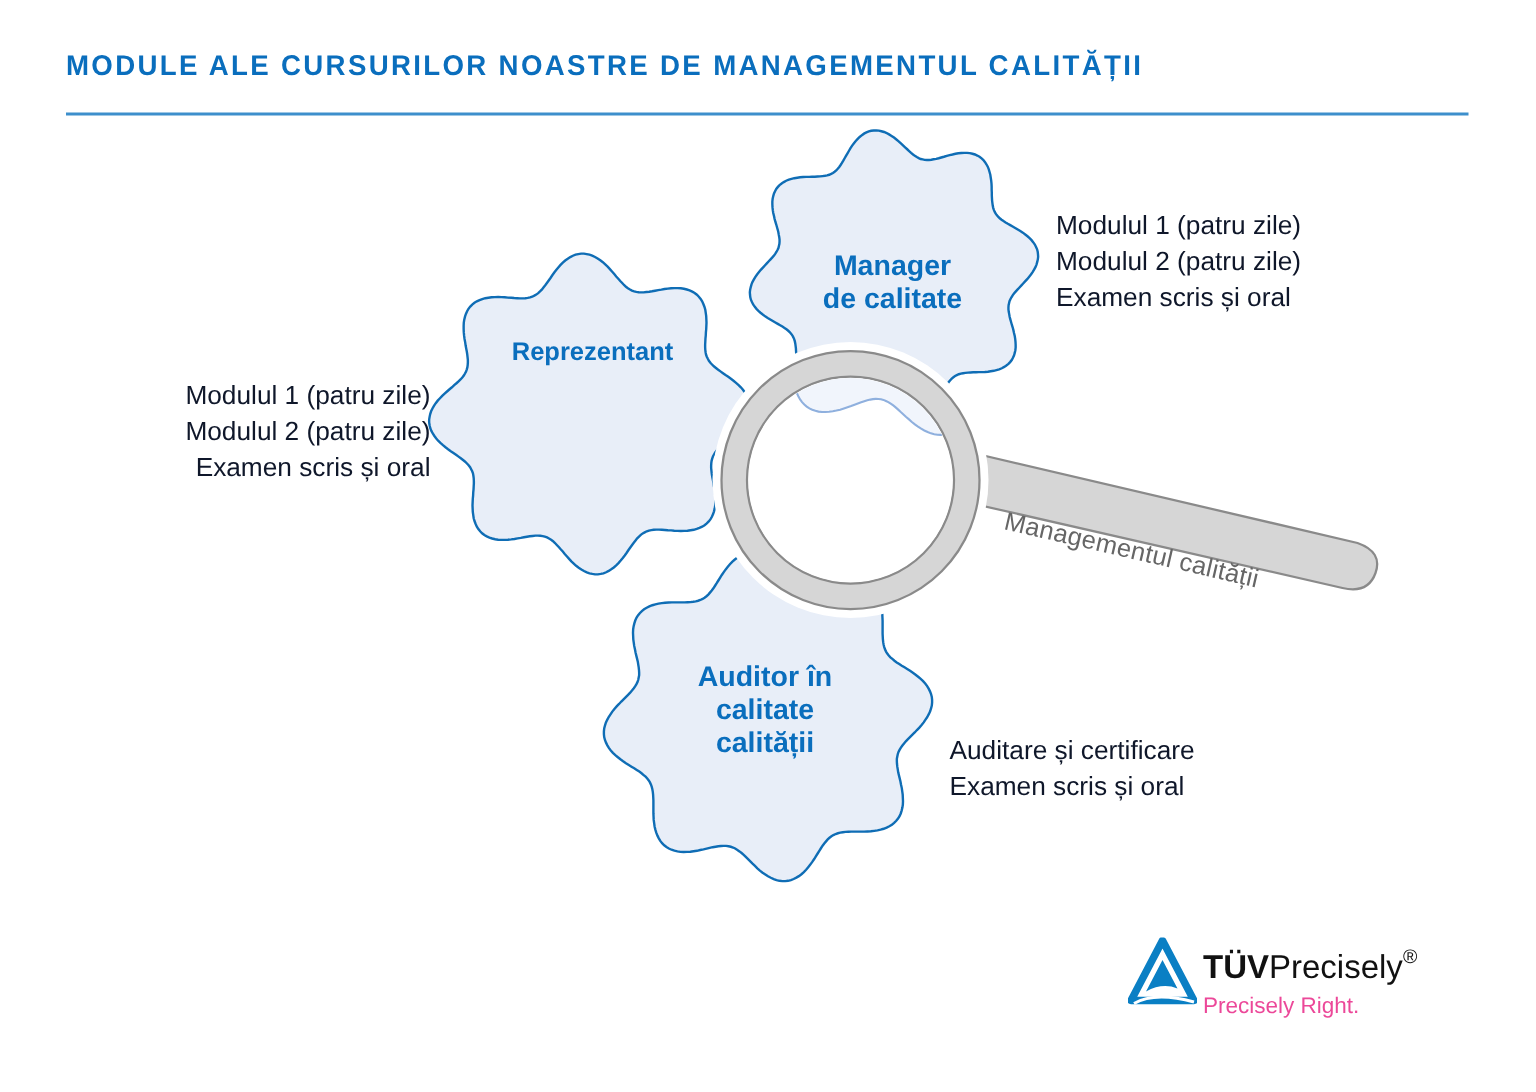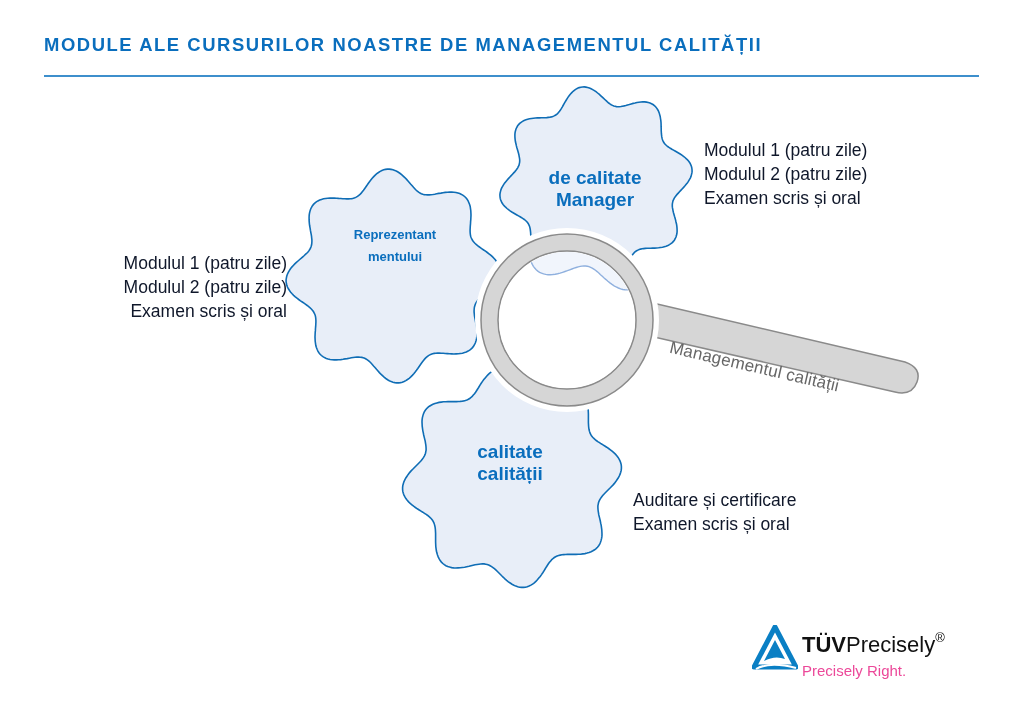--- a/index.html
+++ b/index.html
@@ -53,30 +53,30 @@
     <g id="lens-content" clip-path="url(#lensClip)">
         <rect x="490" y="240" width="160" height="160" fill="#ffffff"></rect>
         <path d="M715.6 170.0 L714.0 171.9 L712.3 173.7 L710.7 175.5 L709.1 177.2 L707.6 178.9 L706.3 180.5 L705.1 182.2 L704.1 183.8 L703.3 185.4 L702.6 187.0 L702.2 188.7 L702.0 190.4 L701.9 192.1 L702.1 194.0 L702.4 195.8 L702.9 197.8 L703.5 199.8 L704.2 201.9 L705.0 204.1 L705.8 206.3 L706.7 208.6 L707.5 211.0 L708.3 213.4 L709.1 215.9 L709.7 218.4 L710.2 220.8 L710.5 223.3 L710.7 225.7 L710.7 228.0 L710.4 230.3 L709.9 232.4 L709.2 234.5 L708.3 236.4 L707.1 238.2 L705.7 239.8 L704.1 241.3 L702.3 242.6 L700.4 243.7 L698.2 244.7 L696.0 245.5 L693.6 246.1 L691.1 246.7 L688.6 247.0 L686.1 247.3 L683.5 247.5 L681.0 247.7 L678.5 247.8 L676.1 247.9 L673.8 248.0 L671.6 248.2 L669.5 248.4 L667.5 248.7 L665.6 249.1 L663.9 249.7 L662.3 250.4 L660.8 251.2 L659.4 252.3 L658.2 253.5 L657.0 254.9 L655.9 256.4 L654.9 258.1 L653.8 260.0 L652.9 262.0 L651.9 264.1 L650.9 266.3 L649.9 268.5 L648.8 270.8 L647.7 273.1 L646.4 275.3 L645.1 277.5 L643.7 279.6 L642.3 281.6 L640.7 283.4 L639.0 285.0 L637.2 286.5 L635.3 287.7 L633.4 288.6 L631.4 289.3 L629.3 289.7 L627.1 289.9 L625.0 289.8 L622.8 289.5 L620.6 288.9 L618.4 288.0 L616.2 287.0 L614.1 285.8 L612.0 284.4 L609.9 282.9 L607.9 281.3 L606.0 279.6 L604.1 278.0 L602.3 276.3 L600.5 274.7 L598.8 273.1 L597.1 271.6 L595.5 270.3 L593.8 269.1 L592.2 268.1 L590.6 267.3 L589.0 266.6 L587.3 266.2 L585.6 266.0 L583.9 265.9 L582.0 266.1 L580.2 266.4 L578.2 266.9 L576.2 267.5 L574.1 268.2 L571.9 269.0 L569.7 269.8 L567.4 270.7 L565.0 271.5 L562.6 272.3 L560.1 273.1 L557.6 273.7 L555.2 274.2 L552.7 274.5 L550.3 274.7 L548.0 274.7 L545.7 274.4 L543.6 273.9 L541.5 273.2 L539.6 272.3 L537.8 271.1 L536.2 269.7 L534.7 268.1 L533.4 266.3 L532.3 264.4 L531.3 262.2 L530.5 260.0 L529.9 257.6 L529.3 255.1 L529.0 252.6 L528.7 250.1 L528.5 247.5 L528.3 245.0 L528.2 242.5 L528.1 240.1 L528.0 237.8 L527.8 235.6 L527.6 233.5 L527.3 231.5 L526.9 229.6 L526.3 227.9 L525.6 226.3 L524.8 224.8 L523.7 223.4 L522.5 222.2 L521.1 221.0 L519.6 219.9 L517.9 218.9 L516.0 217.8 L514.0 216.9 L511.9 215.9 L509.7 214.9 L507.5 213.9 L505.2 212.8 L502.9 211.7 L500.7 210.4 L498.5 209.1 L496.4 207.7 L494.4 206.3 L492.6 204.7 L491.0 203.0 L489.5 201.2 L488.3 199.3 L487.4 197.4 L486.7 195.4 L486.3 193.3 L486.1 191.1 L486.2 189.0 L486.5 186.8 L487.1 184.6 L488.0 182.4 L489.0 180.2 L490.2 178.1 L491.6 176.0 L493.1 173.9 L494.7 171.9 L496.4 170.0 L498.0 168.1 L499.7 166.3 L501.3 164.5 L502.9 162.8 L504.4 161.1 L505.7 159.5 L506.9 157.8 L507.9 156.2 L508.7 154.6 L509.4 153.0 L509.8 151.3 L510.0 149.6 L510.1 147.9 L509.9 146.0 L509.6 144.2 L509.1 142.2 L508.5 140.2 L507.8 138.1 L507.0 135.9 L506.2 133.7 L505.3 131.4 L504.5 129.0 L503.7 126.6 L502.9 124.1 L502.3 121.6 L501.8 119.2 L501.5 116.7 L501.3 114.3 L501.3 112.0 L501.6 109.7 L502.1 107.6 L502.8 105.5 L503.7 103.6 L504.9 101.8 L506.3 100.2 L507.9 98.7 L509.7 97.4 L511.6 96.3 L513.8 95.3 L516.0 94.5 L518.4 93.9 L520.9 93.3 L523.4 93.0 L525.9 92.7 L528.5 92.5 L531.0 92.3 L533.5 92.2 L535.9 92.1 L538.2 92.0 L540.4 91.8 L542.5 91.6 L544.5 91.3 L546.4 90.9 L548.1 90.3 L549.7 89.6 L551.2 88.8 L552.6 87.7 L553.8 86.5 L555.0 85.1 L556.1 83.6 L557.1 81.9 L558.2 80.0 L559.1 78.0 L560.1 75.9 L561.1 73.7 L562.1 71.5 L563.2 69.2 L564.3 66.9 L565.6 64.7 L566.9 62.5 L568.3 60.4 L569.7 58.4 L571.3 56.6 L573.0 55.0 L574.8 53.5 L576.7 52.3 L578.6 51.4 L580.6 50.7 L582.7 50.3 L584.9 50.1 L587.0 50.2 L589.2 50.5 L591.4 51.1 L593.6 52.0 L595.8 53.0 L597.9 54.2 L600.0 55.6 L602.1 57.1 L604.1 58.7 L606.0 60.4 L607.9 62.0 L609.7 63.7 L611.5 65.3 L613.2 66.9 L614.9 68.4 L616.5 69.7 L618.2 70.9 L619.8 71.9 L621.4 72.7 L623.0 73.4 L624.7 73.8 L626.4 74.0 L628.1 74.1 L630.0 73.9 L631.8 73.6 L633.8 73.1 L635.8 72.5 L637.9 71.8 L640.1 71.0 L642.3 70.2 L644.6 69.3 L647.0 68.5 L649.4 67.7 L651.9 66.9 L654.4 66.3 L656.8 65.8 L659.3 65.5 L661.7 65.3 L664.0 65.3 L666.3 65.6 L668.4 66.1 L670.5 66.8 L672.4 67.7 L674.2 68.9 L675.8 70.3 L677.3 71.9 L678.6 73.7 L679.7 75.6 L680.7 77.8 L681.5 80.0 L682.1 82.4 L682.7 84.9 L683.0 87.4 L683.3 89.9 L683.5 92.5 L683.7 95.0 L683.8 97.5 L683.9 99.9 L684.0 102.2 L684.2 104.4 L684.4 106.5 L684.7 108.5 L685.1 110.4 L685.7 112.1 L686.4 113.7 L687.2 115.2 L688.3 116.6 L689.5 117.8 L690.9 119.0 L692.4 120.1 L694.1 121.1 L696.0 122.2 L698.0 123.1 L700.1 124.1 L702.3 125.1 L704.5 126.1 L706.8 127.2 L709.1 128.3 L711.3 129.6 L713.5 130.9 L715.6 132.3 L717.6 133.7 L719.4 135.3 L721.0 137.0 L722.5 138.8 L723.7 140.7 L724.6 142.6 L725.3 144.6 L725.7 146.7 L725.9 148.9 L725.8 151.0 L725.5 153.2 L724.9 155.4 L724.0 157.6 L723.0 159.8 L721.8 161.9 L720.4 164.0 L718.9 166.1 L717.3 168.1 L715.6 170.0 Z" fill="#f1f5fc" stroke="#8fb0de" stroke-width="1.4"></path>
         <path d="M503.8 290.0 L503.3 292.2 L502.6 294.3 L501.6 296.4 L500.4 298.4 L499.0 300.4 L497.5 302.3 L495.7 304.2 L493.9 306.0 L492.0 307.7 L490.0 309.4 L488.0 311.0 L486.0 312.5 L484.1 314.0 L482.3 315.5 L480.5 316.9 L478.9 318.4 L477.4 319.8 L476.1 321.2 L475.0 322.7 L474.1 324.2 L473.4 325.8 L472.8 327.5 L472.5 329.2 L472.3 331.1 L472.2 333.0 L472.3 335.0 L472.6 337.2 L472.9 339.4 L473.3 341.7 L473.7 344.1 L474.1 346.6 L474.5 349.1 L474.9 351.6 L475.2 354.2 L475.3 356.8 L475.4 359.3 L475.3 361.8 L475.0 364.2 L474.5 366.6 L473.9 368.8 L473.0 370.9 L471.9 372.8 L470.7 374.5 L469.2 376.1 L467.5 377.5 L465.7 378.7 L463.6 379.7 L461.5 380.5 L459.2 381.1 L456.8 381.5 L454.3 381.8 L451.8 381.9 L449.2 381.9 L446.6 381.7 L444.1 381.5 L441.5 381.2 L439.0 380.9 L436.6 380.6 L434.3 380.3 L432.0 380.1 L429.9 380.0 L427.8 380.0 L425.9 380.1 L424.1 380.3 L422.3 380.8 L420.7 381.4 L419.1 382.1 L417.6 383.1 L416.2 384.3 L414.8 385.6 L413.4 387.1 L412.1 388.8 L410.8 390.6 L409.4 392.5 L408.0 394.5 L406.6 396.5 L405.1 398.6 L403.5 400.7 L401.9 402.7 L400.2 404.6 L398.4 406.5 L396.6 408.1 L394.7 409.7 L392.7 411.0 L390.7 412.1 L388.6 412.9 L386.5 413.5 L384.3 413.9 L382.2 414.0 L380.0 413.8 L377.8 413.3 L375.7 412.6 L373.6 411.6 L371.6 410.4 L369.6 409.0 L367.7 407.5 L365.8 405.7 L364.0 403.9 L362.3 402.0 L360.6 400.0 L359.0 398.0 L357.5 396.0 L356.0 394.1 L354.5 392.3 L353.1 390.5 L351.6 388.9 L350.2 387.4 L348.8 386.1 L347.3 385.0 L345.8 384.1 L344.2 383.4 L342.5 382.8 L340.8 382.5 L338.9 382.3 L337.0 382.2 L335.0 382.3 L332.8 382.6 L330.6 382.9 L328.3 383.3 L325.9 383.7 L323.4 384.1 L320.9 384.5 L318.4 384.9 L315.8 385.2 L313.2 385.3 L310.7 385.4 L308.2 385.3 L305.8 385.0 L303.4 384.5 L301.2 383.9 L299.1 383.0 L297.2 381.9 L295.5 380.7 L293.9 379.2 L292.5 377.5 L291.3 375.7 L290.3 373.6 L289.5 371.5 L288.9 369.2 L288.5 366.8 L288.2 364.3 L288.1 361.8 L288.1 359.2 L288.3 356.6 L288.5 354.1 L288.8 351.5 L289.1 349.0 L289.4 346.6 L289.7 344.3 L289.9 342.0 L290.0 339.9 L290.0 337.8 L289.9 335.9 L289.7 334.1 L289.2 332.3 L288.6 330.7 L287.9 329.1 L286.9 327.6 L285.7 326.2 L284.4 324.8 L282.9 323.4 L281.2 322.1 L279.4 320.8 L277.5 319.4 L275.5 318.0 L273.5 316.6 L271.4 315.1 L269.3 313.5 L267.3 311.9 L265.4 310.2 L263.5 308.4 L261.9 306.6 L260.3 304.7 L259.0 302.7 L257.9 300.7 L257.1 298.6 L256.5 296.5 L256.1 294.3 L256.0 292.2 L256.2 290.0 L256.7 287.8 L257.4 285.7 L258.4 283.6 L259.6 281.6 L261.0 279.6 L262.5 277.7 L264.3 275.8 L266.1 274.0 L268.0 272.3 L270.0 270.6 L272.0 269.0 L274.0 267.5 L275.9 266.0 L277.7 264.5 L279.5 263.1 L281.1 261.6 L282.6 260.2 L283.9 258.8 L285.0 257.3 L285.9 255.8 L286.6 254.2 L287.2 252.5 L287.5 250.8 L287.7 248.9 L287.8 247.0 L287.7 245.0 L287.4 242.8 L287.1 240.6 L286.7 238.3 L286.3 235.9 L285.9 233.4 L285.5 230.9 L285.1 228.4 L284.8 225.8 L284.7 223.2 L284.6 220.7 L284.7 218.2 L285.0 215.8 L285.5 213.4 L286.1 211.2 L287.0 209.1 L288.1 207.2 L289.3 205.5 L290.8 203.9 L292.5 202.5 L294.3 201.3 L296.4 200.3 L298.5 199.5 L300.8 198.9 L303.2 198.5 L305.7 198.2 L308.2 198.1 L310.8 198.1 L313.4 198.3 L315.9 198.5 L318.5 198.8 L321.0 199.1 L323.4 199.4 L325.7 199.7 L328.0 199.9 L330.1 200.0 L332.2 200.0 L334.1 199.9 L335.9 199.7 L337.7 199.2 L339.3 198.6 L340.9 197.9 L342.4 196.9 L343.8 195.7 L345.2 194.4 L346.6 192.9 L347.9 191.2 L349.2 189.4 L350.6 187.5 L352.0 185.5 L353.4 183.5 L354.9 181.4 L356.5 179.3 L358.1 177.3 L359.8 175.4 L361.6 173.5 L363.4 171.9 L365.3 170.3 L367.3 169.0 L369.3 167.9 L371.4 167.1 L373.5 166.5 L375.7 166.1 L377.8 166.0 L380.0 166.2 L382.2 166.7 L384.3 167.4 L386.4 168.4 L388.4 169.6 L390.4 171.0 L392.3 172.5 L394.2 174.3 L396.0 176.1 L397.7 178.0 L399.4 180.0 L401.0 182.0 L402.5 184.0 L404.0 185.9 L405.5 187.7 L406.9 189.5 L408.4 191.1 L409.8 192.6 L411.2 193.9 L412.7 195.0 L414.2 195.9 L415.8 196.6 L417.5 197.2 L419.2 197.5 L421.1 197.7 L423.0 197.8 L425.0 197.7 L427.2 197.4 L429.4 197.1 L431.7 196.7 L434.1 196.3 L436.6 195.9 L439.1 195.5 L441.6 195.1 L444.2 194.8 L446.8 194.7 L449.3 194.6 L451.8 194.7 L454.2 195.0 L456.6 195.5 L458.8 196.1 L460.9 197.0 L462.8 198.1 L464.5 199.3 L466.1 200.8 L467.5 202.5 L468.7 204.3 L469.7 206.4 L470.5 208.5 L471.1 210.8 L471.5 213.2 L471.8 215.7 L471.9 218.2 L471.9 220.8 L471.7 223.4 L471.5 225.9 L471.2 228.5 L470.9 231.0 L470.6 233.4 L470.3 235.7 L470.1 238.0 L470.0 240.1 L470.0 242.2 L470.1 244.1 L470.3 245.9 L470.8 247.7 L471.4 249.3 L472.1 250.9 L473.1 252.4 L474.3 253.8 L475.6 255.2 L477.1 256.6 L478.8 257.9 L480.6 259.2 L482.5 260.6 L484.5 262.0 L486.5 263.4 L488.6 264.9 L490.7 266.5 L492.7 268.1 L494.6 269.8 L496.5 271.6 L498.1 273.4 L499.7 275.3 L501.0 277.3 L502.1 279.3 L502.9 281.4 L503.5 283.5 L503.9 285.7 L504.0 287.8 L503.8 290.0 Z" fill="#f1f5fc" stroke="#8fb0de" stroke-width="1.4"></path>
         <path d="M651.6 510.0 L650.3 512.3 L648.8 514.5 L647.2 516.7 L645.3 518.8 L643.3 520.8 L641.2 522.7 L639.0 524.6 L636.8 526.4 L634.6 528.2 L632.5 529.8 L630.4 531.5 L628.5 533.1 L626.7 534.6 L625.1 536.2 L623.7 537.8 L622.5 539.4 L621.6 541.0 L620.8 542.8 L620.3 544.5 L620.0 546.4 L619.9 548.4 L620.1 550.4 L620.4 552.6 L620.8 554.9 L621.4 557.3 L622.0 559.8 L622.7 562.3 L623.5 565.0 L624.2 567.7 L624.8 570.5 L625.4 573.4 L625.9 576.2 L626.2 579.0 L626.4 581.7 L626.3 584.4 L626.1 587.1 L625.6 589.5 L624.8 591.9 L623.8 594.1 L622.6 596.1 L621.1 597.9 L619.4 599.5 L617.5 600.9 L615.3 602.1 L613.0 603.0 L610.5 603.8 L607.9 604.3 L605.2 604.6 L602.4 604.8 L599.6 604.8 L596.7 604.7 L593.8 604.5 L591.0 604.2 L588.2 603.9 L585.5 603.6 L582.9 603.3 L580.4 603.0 L578.0 602.9 L575.8 602.9 L573.7 603.0 L571.7 603.3 L569.9 603.8 L568.1 604.5 L566.5 605.4 L565.0 606.5 L563.5 607.8 L562.2 609.3 L560.8 611.1 L559.5 613.0 L558.3 615.1 L557.0 617.3 L555.6 619.7 L554.3 622.1 L552.8 624.5 L551.3 626.9 L549.8 629.3 L548.1 631.7 L546.3 633.9 L544.5 635.9 L542.5 637.8 L540.5 639.5 L538.4 640.9 L536.2 642.0 L534.0 642.9 L531.7 643.4 L529.3 643.7 L527.0 643.6 L524.7 643.2 L522.3 642.5 L520.0 641.6 L517.7 640.3 L515.5 638.8 L513.3 637.2 L511.2 635.3 L509.2 633.3 L507.3 631.2 L505.4 629.0 L503.6 626.8 L501.8 624.6 L500.2 622.5 L498.5 620.4 L496.9 618.5 L495.4 616.7 L493.8 615.1 L492.2 613.7 L490.6 612.5 L489.0 611.6 L487.2 610.8 L485.5 610.3 L483.6 610.0 L481.6 609.9 L479.6 610.1 L477.4 610.4 L475.1 610.8 L472.7 611.4 L470.2 612.0 L467.7 612.7 L465.0 613.5 L462.3 614.2 L459.5 614.8 L456.6 615.4 L453.8 615.9 L451.0 616.2 L448.3 616.4 L445.6 616.3 L442.9 616.1 L440.5 615.6 L438.1 614.8 L435.9 613.8 L433.9 612.6 L432.1 611.1 L430.5 609.4 L429.1 607.5 L427.9 605.3 L427.0 603.0 L426.2 600.5 L425.7 597.9 L425.4 595.2 L425.2 592.4 L425.2 589.6 L425.3 586.7 L425.5 583.8 L425.8 581.0 L426.1 578.2 L426.4 575.5 L426.7 572.9 L427.0 570.4 L427.1 568.0 L427.1 565.8 L427.0 563.7 L426.7 561.7 L426.2 559.9 L425.5 558.1 L424.6 556.5 L423.5 555.0 L422.2 553.5 L420.7 552.2 L418.9 550.8 L417.0 549.5 L414.9 548.3 L412.7 547.0 L410.3 545.6 L407.9 544.3 L405.5 542.8 L403.1 541.3 L400.7 539.8 L398.3 538.1 L396.1 536.3 L394.1 534.5 L392.2 532.5 L390.5 530.5 L389.1 528.4 L388.0 526.2 L387.1 524.0 L386.6 521.7 L386.3 519.3 L386.4 517.0 L386.8 514.7 L387.5 512.3 L388.4 510.0 L389.7 507.7 L391.2 505.5 L392.8 503.3 L394.7 501.2 L396.7 499.2 L398.8 497.3 L401.0 495.4 L403.2 493.6 L405.4 491.8 L407.5 490.2 L409.6 488.5 L411.5 486.9 L413.3 485.4 L414.9 483.8 L416.3 482.2 L417.5 480.6 L418.4 479.0 L419.2 477.2 L419.7 475.5 L420.0 473.6 L420.1 471.6 L419.9 469.6 L419.6 467.4 L419.2 465.1 L418.6 462.7 L418.0 460.2 L417.3 457.7 L416.5 455.0 L415.8 452.3 L415.2 449.5 L414.6 446.6 L414.1 443.8 L413.8 441.0 L413.6 438.3 L413.7 435.6 L413.9 432.9 L414.4 430.5 L415.2 428.1 L416.2 425.9 L417.4 423.9 L418.9 422.1 L420.6 420.5 L422.5 419.1 L424.7 417.9 L427.0 417.0 L429.5 416.2 L432.1 415.7 L434.8 415.4 L437.6 415.2 L440.4 415.2 L443.3 415.3 L446.2 415.5 L449.0 415.8 L451.8 416.1 L454.5 416.4 L457.1 416.7 L459.6 417.0 L462.0 417.1 L464.2 417.1 L466.3 417.0 L468.3 416.7 L470.1 416.2 L471.9 415.5 L473.5 414.6 L475.0 413.5 L476.5 412.2 L477.8 410.7 L479.2 408.9 L480.5 407.0 L481.7 404.9 L483.0 402.7 L484.4 400.3 L485.7 397.9 L487.2 395.5 L488.7 393.1 L490.2 390.7 L491.9 388.3 L493.7 386.1 L495.5 384.1 L497.5 382.2 L499.5 380.5 L501.6 379.1 L503.8 378.0 L506.0 377.1 L508.3 376.6 L510.7 376.3 L513.0 376.4 L515.3 376.8 L517.7 377.5 L520.0 378.4 L522.3 379.7 L524.5 381.2 L526.7 382.8 L528.8 384.7 L530.8 386.7 L532.7 388.8 L534.6 391.0 L536.4 393.2 L538.2 395.4 L539.8 397.5 L541.5 399.6 L543.1 401.5 L544.6 403.3 L546.2 404.9 L547.8 406.3 L549.4 407.5 L551.0 408.4 L552.8 409.2 L554.5 409.7 L556.4 410.0 L558.4 410.1 L560.4 409.9 L562.6 409.6 L564.9 409.2 L567.3 408.6 L569.8 408.0 L572.3 407.3 L575.0 406.5 L577.7 405.8 L580.5 405.2 L583.4 404.6 L586.2 404.1 L589.0 403.8 L591.7 403.6 L594.4 403.7 L597.1 403.9 L599.5 404.4 L601.9 405.2 L604.1 406.2 L606.1 407.4 L607.9 408.9 L609.5 410.6 L610.9 412.5 L612.1 414.7 L613.0 417.0 L613.8 419.5 L614.3 422.1 L614.6 424.8 L614.8 427.6 L614.8 430.4 L614.7 433.3 L614.5 436.2 L614.2 439.0 L613.9 441.8 L613.6 444.5 L613.3 447.1 L613.0 449.6 L612.9 452.0 L612.9 454.2 L613.0 456.3 L613.3 458.3 L613.8 460.1 L614.5 461.9 L615.4 463.5 L616.5 465.0 L617.8 466.5 L619.3 467.8 L621.1 469.2 L623.0 470.5 L625.1 471.7 L627.3 473.0 L629.7 474.4 L632.1 475.7 L634.5 477.2 L636.9 478.7 L639.3 480.2 L641.7 481.9 L643.9 483.7 L645.9 485.5 L647.8 487.5 L649.5 489.5 L650.9 491.6 L652.0 493.8 L652.9 496.0 L653.4 498.3 L653.7 500.7 L653.6 503.0 L653.2 505.3 L652.5 507.7 L651.6 510.0 Z" fill="#f1f5fc" stroke="#8fb0de" stroke-width="1.4"></path>
       </g>
   </g>
 </svg>
 
 <div class="gear-label" style="left:520px; top:167px; width:150px;">
+  <div>Manager</div>
   <div>de calitate</div>
-  <div>Manager</div>
 </div>
 
-<div class="gear-label" style="left:310px; top:224px; width:170px; font-size:13px;">
+<div class="gear-label" style="left:310px; top:224px; width:170px; font-size:17px;">
   <div>Reprezentant</div>
-  <div>mentului</div>
 </div>
 
 <div class="gear-label" style="left:440px; top:441px; width:140px;">
+  <div>Auditor în</div>
   <div>calitate</div>
   <div>calității</div>
 </div>
 
 <div class="info" style="left:704px; top:138px;">
   <div>Modulul 1 (patru zile)</div>
   <div>Modulul 2 (patru zile)</div>
   <div>Examen scris și oral</div>
 </div>
 

